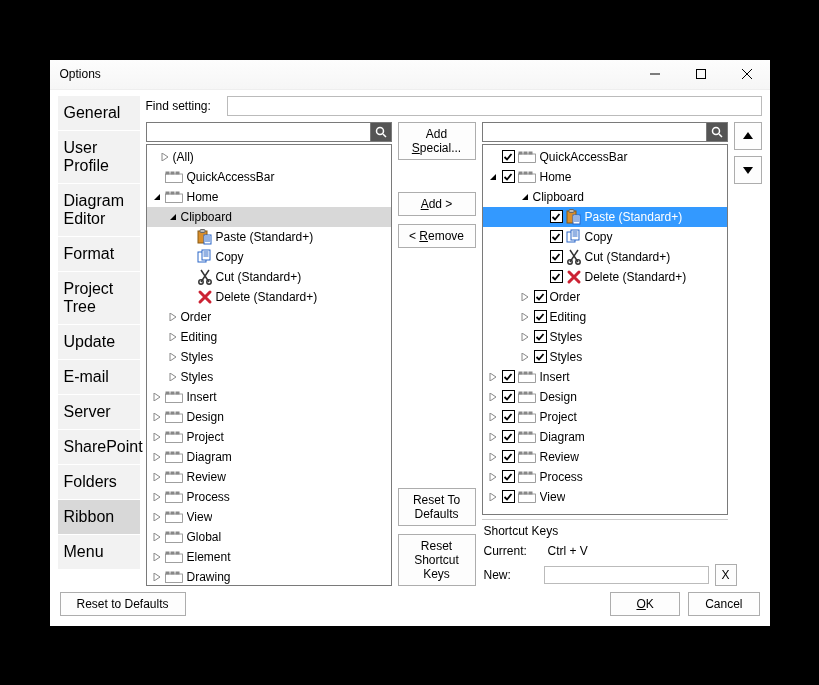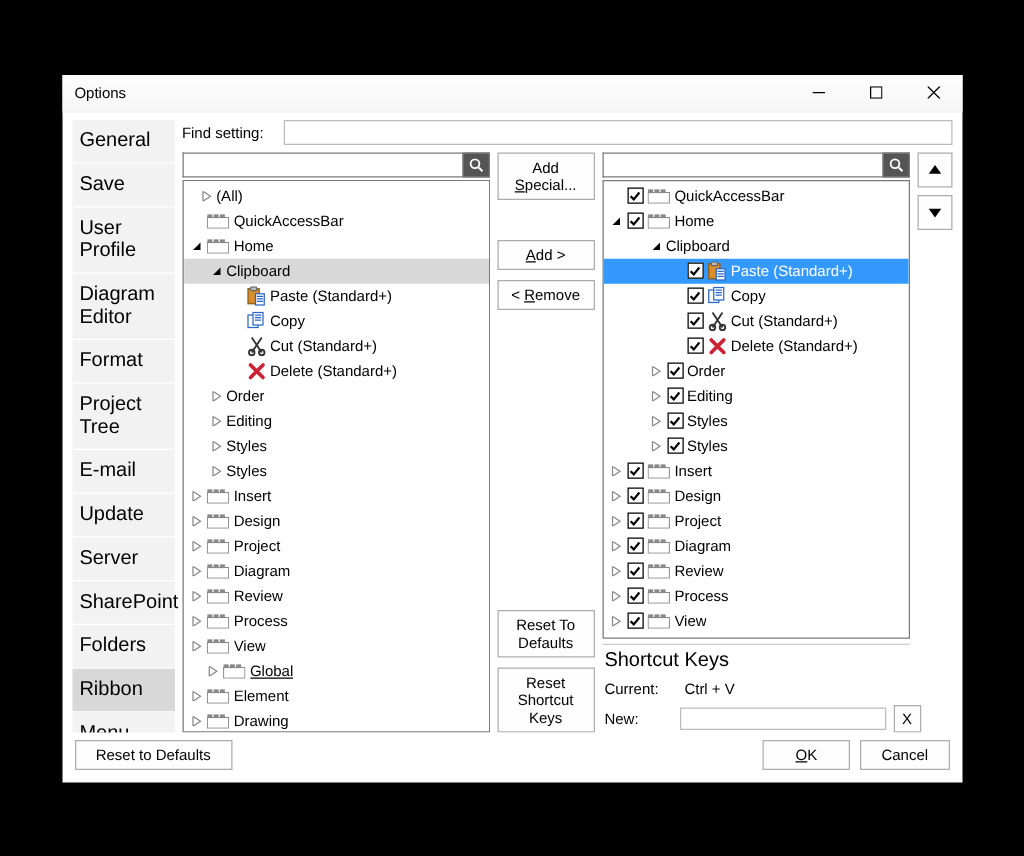--- a/index.html
+++ b/index.html
@@ -55,21 +55,21 @@
   min-height:22px;
 }
 .btn.square { width:28px; height:28px; padding:0; }
 .col.mid .btn { width:100%; }
 .col.mid .gap { height:8px; }
 .col.mid .biggap { flex:1; }
 .shortcut {
   border-top:1px solid #ccc; margin-top:4px; padding:4px 2px 0 2px;
   display:grid; grid-template-columns:54px 1fr auto; row-gap:4px; column-gap:6px; align-items:center;
 }
-.shortcut .hdr { grid-column:1 / span 3; font-size:16px; }
+.shortcut .hdr { grid-column:1 / span 3; font-size:12px; }
 .shortcut .val { height:18px; padding:2px 4px; font-size:12px; }
 .shortcut input.val { border:1px solid #bbb; background:#fff; font:inherit; }
 .footer { display:flex; padding:6px 10px 10px 10px; gap:8px; align-items:center; }
 .footer .spacer { flex:1; }
 .footerbtn { border:1px solid #adadad; background:#fdfdfd; font:inherit; padding:4px 16px; min-width:70px; text-align:center; }
 .und { text-decoration:underline; }
 ::-webkit-scrollbar { width:16px; background:#f0f0f0; }
 ::-webkit-scrollbar-thumb { background:#c6c6c6; }
 ::-webkit-scrollbar-button:single-button { background:#f0f0f0; height:16px; }
 </style>
@@ -93,27 +93,26 @@
     <div class="winbtn">
         <svg viewBox="0 0 10 10">
           <path d="M0 0 L10 10 M10 0 L0 10"></path>
         </svg>
       </div>
   </div>
 
   <div class="content">
     <div class="sidebar" id="sidebar">
         <div class="cat">General</div>
-        <div class="cat">Save</div>
         <div class="cat">User Profile</div>
         <div class="cat">Diagram Editor</div>
         <div class="cat">Format</div>
         <div class="cat">Project Tree</div>
+        <div class="cat">Update</div>
         <div class="cat">E-mail</div>
-        <div class="cat">Update</div>
         <div class="cat">Server</div>
         <div class="cat">SharePoint</div>
         <div class="cat">Folders</div>
         <div class="cat selected">Ribbon</div>
         <div class="cat">Menu</div>
       </div>
 
     <div class="main">
       <div class="findrow">
         <span class="findlabel">Find setting:</span>
@@ -345,21 +344,21 @@
                     </svg>
                   </span>
                   <svg class="ribicon" viewBox="0 0 18 12">
                     <rect class="body" x="0.5" y="3" width="17" height="8.5"></rect>
                     <rect class="bar" x="0.5" y="0.5" width="4" height="3"></rect>
                     <rect class="bar" x="5.5" y="0.5" width="4" height="3"></rect>
                     <rect class="bar" x="10.5" y="0.5" width="4" height="3"></rect>
                   </svg>
                   <span class="label">View</span>
                 </div>
-                <div class="node" style="padding-left: 15px; text-decoration: underline;">
+                <div class="node" style="padding-left: 2px;">
                   <span class="expander">
                     <svg viewBox="0 0 8 8">
                       <path d="M1 0 L7 4 L1 8 Z" fill="none" stroke="#888" stroke-width="1"></path>
                     </svg>
                   </span>
                   <svg class="ribicon" viewBox="0 0 18 12">
                     <rect class="body" x="0.5" y="3" width="17" height="8.5"></rect>
                     <rect class="bar" x="0.5" y="0.5" width="4" height="3"></rect>
                     <rect class="bar" x="5.5" y="0.5" width="4" height="3"></rect>
                     <rect class="bar" x="10.5" y="0.5" width="4" height="3"></rect>

